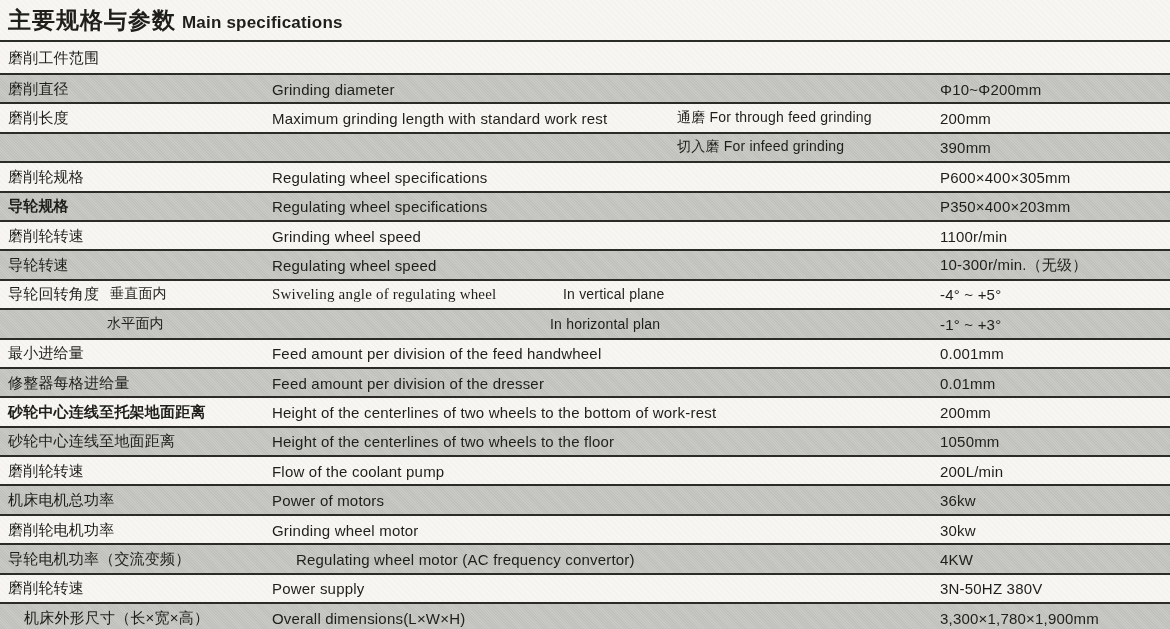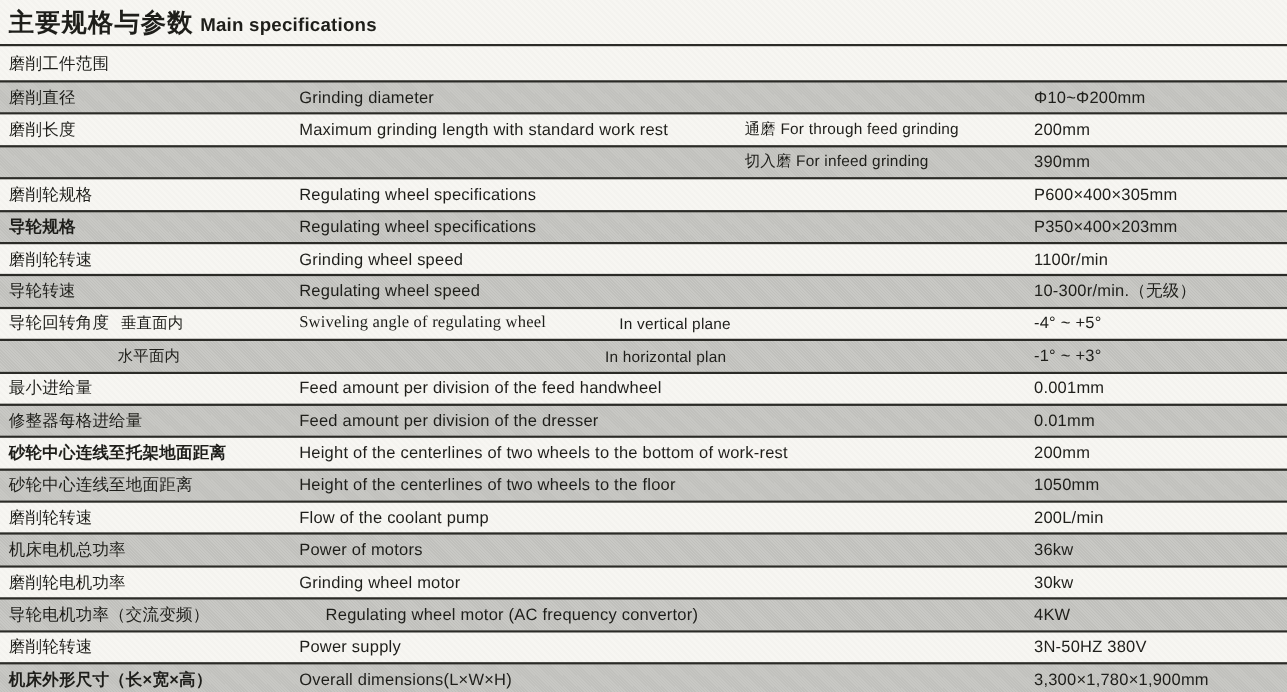--- a/index.html
+++ b/index.html
@@ -154,18 +154,18 @@
         <span class="cell role-zh" style="left: 8px;">导轮电机功率（交流变频）</span>
         <span class="cell role-en" style="left: 272px; margin-left: 24px;">Regulating wheel motor (AC frequency convertor)</span>
         <span class="cell role-value" style="left: 940px;">4KW</span>
       </div>
       <div class="row">
         <span class="cell role-zh" style="left: 8px;">磨削轮转速</span>
         <span class="cell role-en" style="left: 272px;">Power supply</span>
         <span class="cell role-value" style="left: 940px;">3N-50HZ 380V</span>
       </div>
       <div class="row shaded">
-        <span class="cell role-zh" style="left: 8px; font-weight: bold;">机床外形尺寸（长×宽×高）</span>
+        <span class="cell role-zh" style="left: 24px;">机床外形尺寸（长×宽×高）</span>
         <span class="cell role-en" style="left: 272px;">Overall dimensions(L×W×H)</span>
         <span class="cell role-value" style="left: 940px;">3,300×1,780×1,900mm</span>
       </div>
     </div>
 </div>
 
 </body></html>

